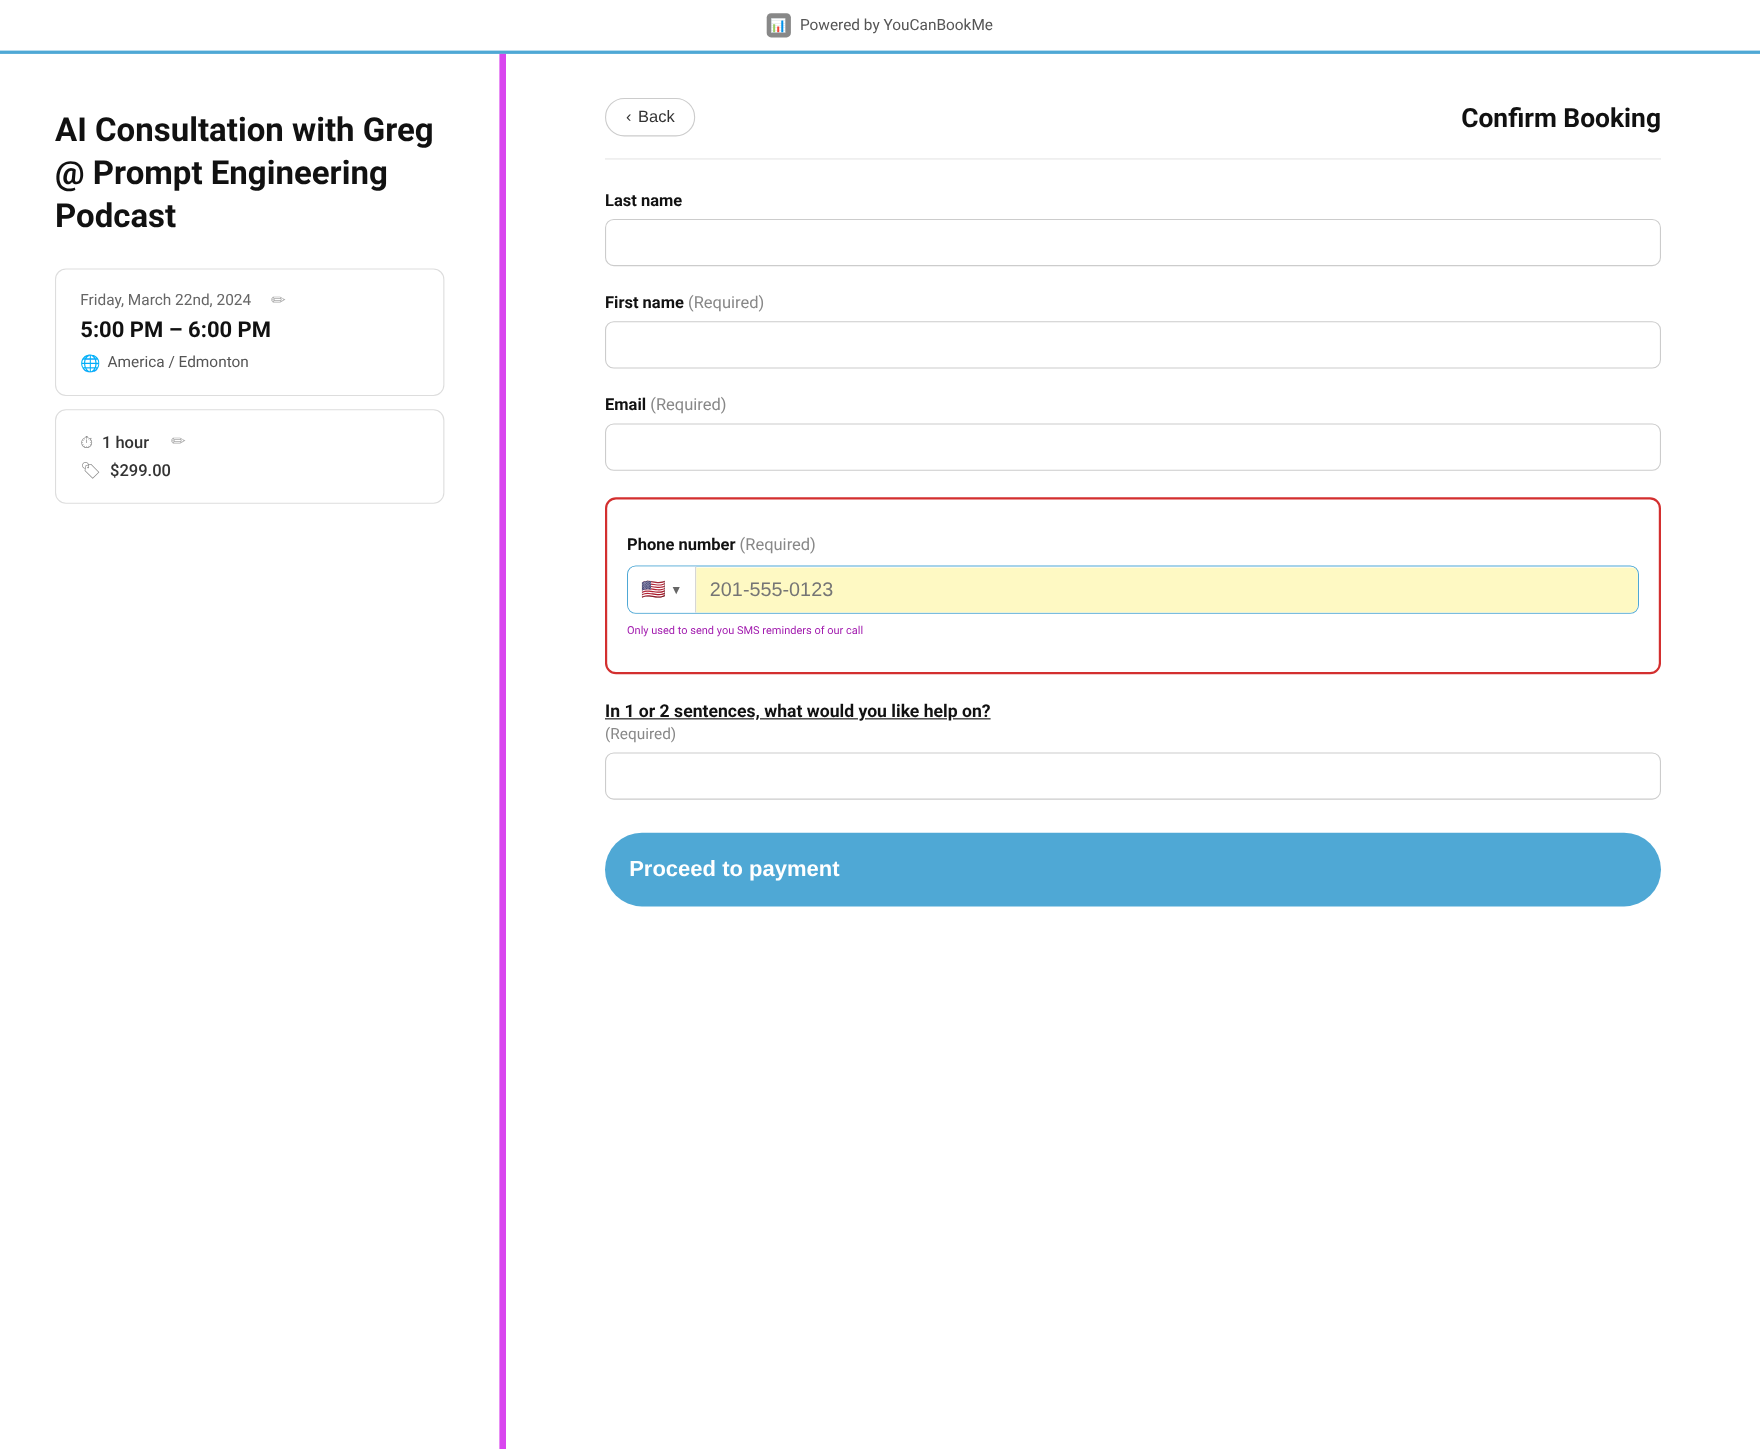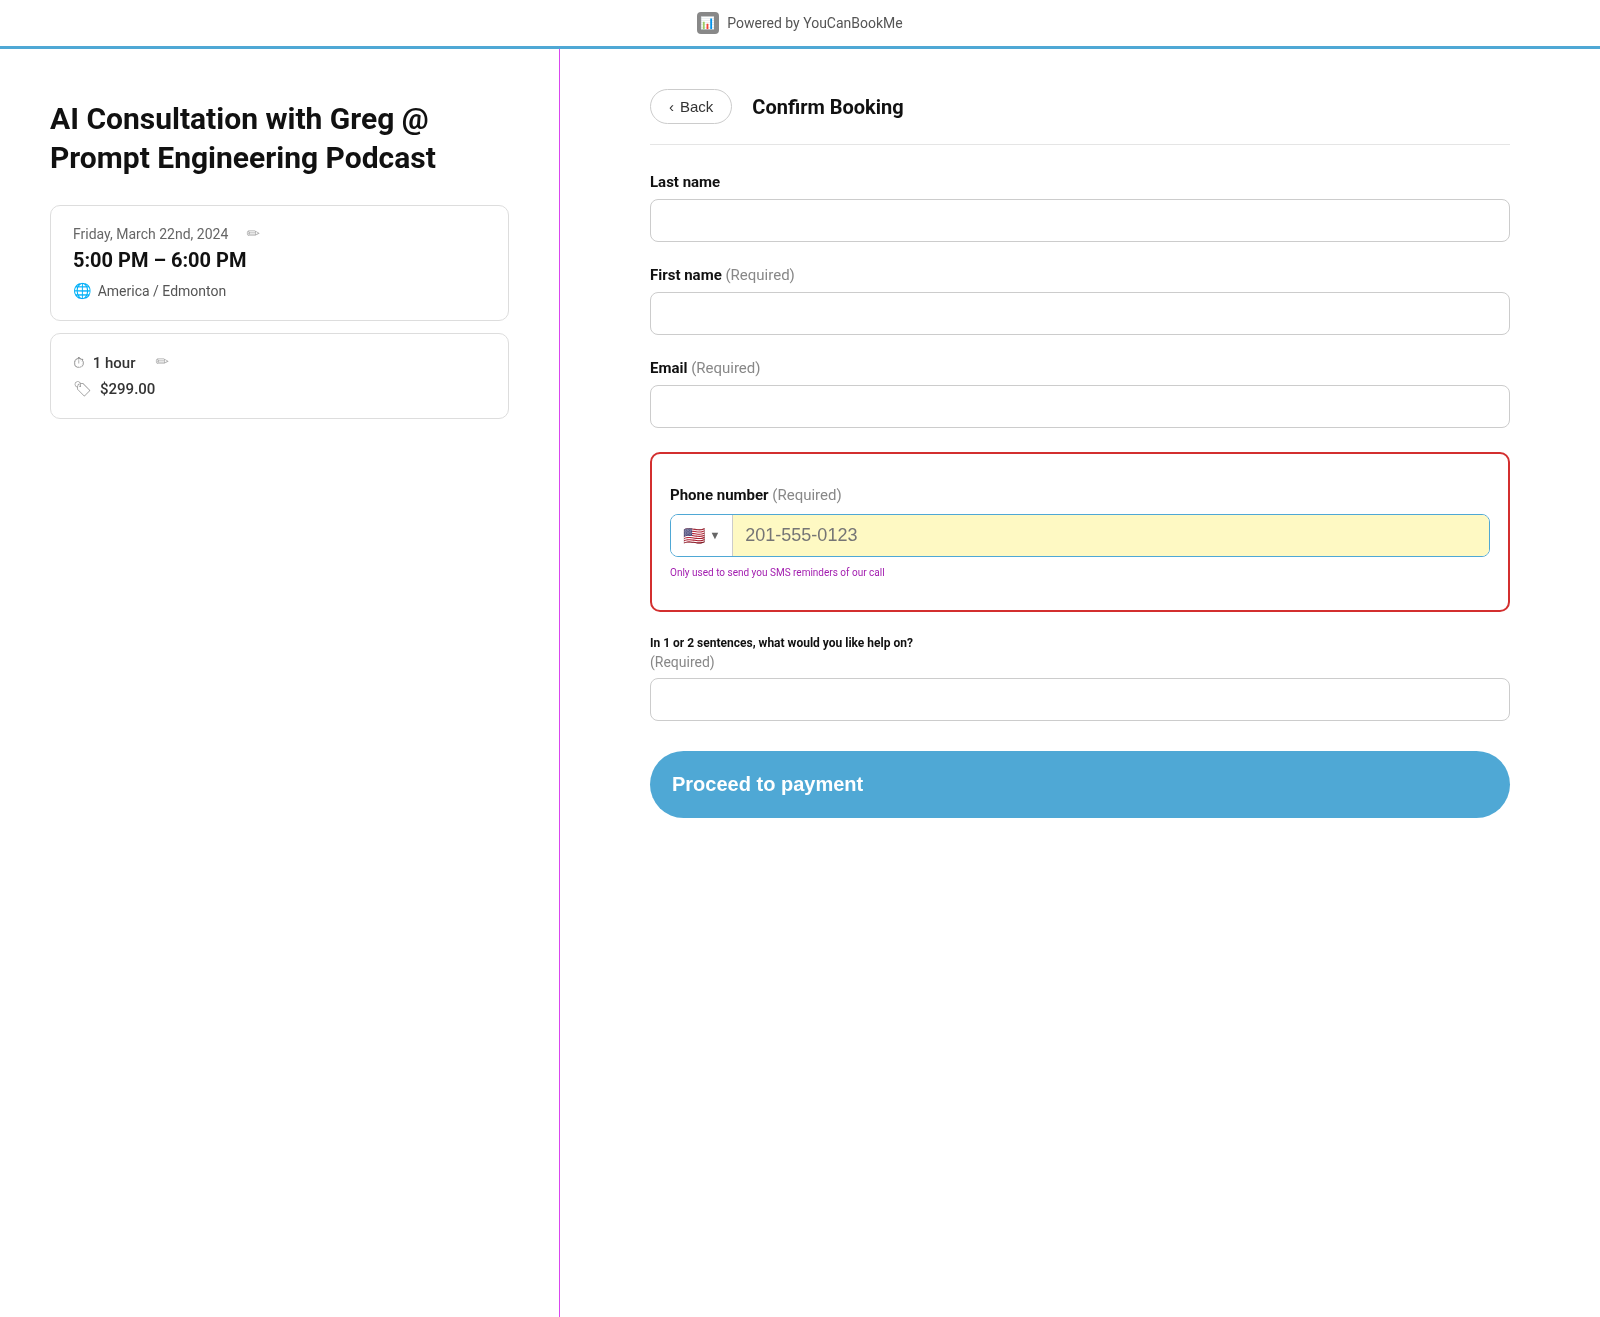--- a/index.html
+++ b/index.html
@@ -39,23 +39,23 @@
 
     
     .main-layout {
       display: flex;
       width: 100%;
       min-height: calc(1317px - 48px);
     }
 
     
     .left-panel {
-      width: 560px;
+      width: 460px;
       padding: 50px 50px 40px 50px;
-      border-right: 1px solid #d946ef;
+      border-right: 6px solid #d946ef;
       flex-shrink: 0;
     }
 
     .left-panel h1 {
       font-size: 30px;
       font-weight: 700;
       color: #111;
       margin-bottom: 28px;
       line-height: 1.3;
     }
@@ -152,25 +152,25 @@
       padding: 8px 18px;
       border: 1px solid #ccc;
       border-radius: 999px;
       background: #fff;
       cursor: pointer;
       font-size: 15px;
       color: #333;
     }
 
     .booking-title {
-      font-size: 20px;
+      font-size: 24px;
       font-weight: 700;
       color: #111;
       flex: 1;
-      text-align: left;
+      text-align: right;
     }
 
     
     .form-group {
       margin-bottom: 24px;
     }
 
     .form-label {
       display: block;
       font-size: 15px;
@@ -255,24 +255,25 @@
       background: #fef9c3;
     }
 
     .phone-hint {
       font-size: 10px;
       color: #a21caf;
     }
 
     
     .help-label {
-      font-size: 12px;
+      font-size: 16px;
       font-weight: 700;
       color: #111;
       margin-bottom: 4px;
+      text-decoration: underline;
     }
 
     .help-sublabel {
       font-size: 14px;
       color: #888;
       margin-bottom: 8px;
     }
 
     
     .proceed-btn {

